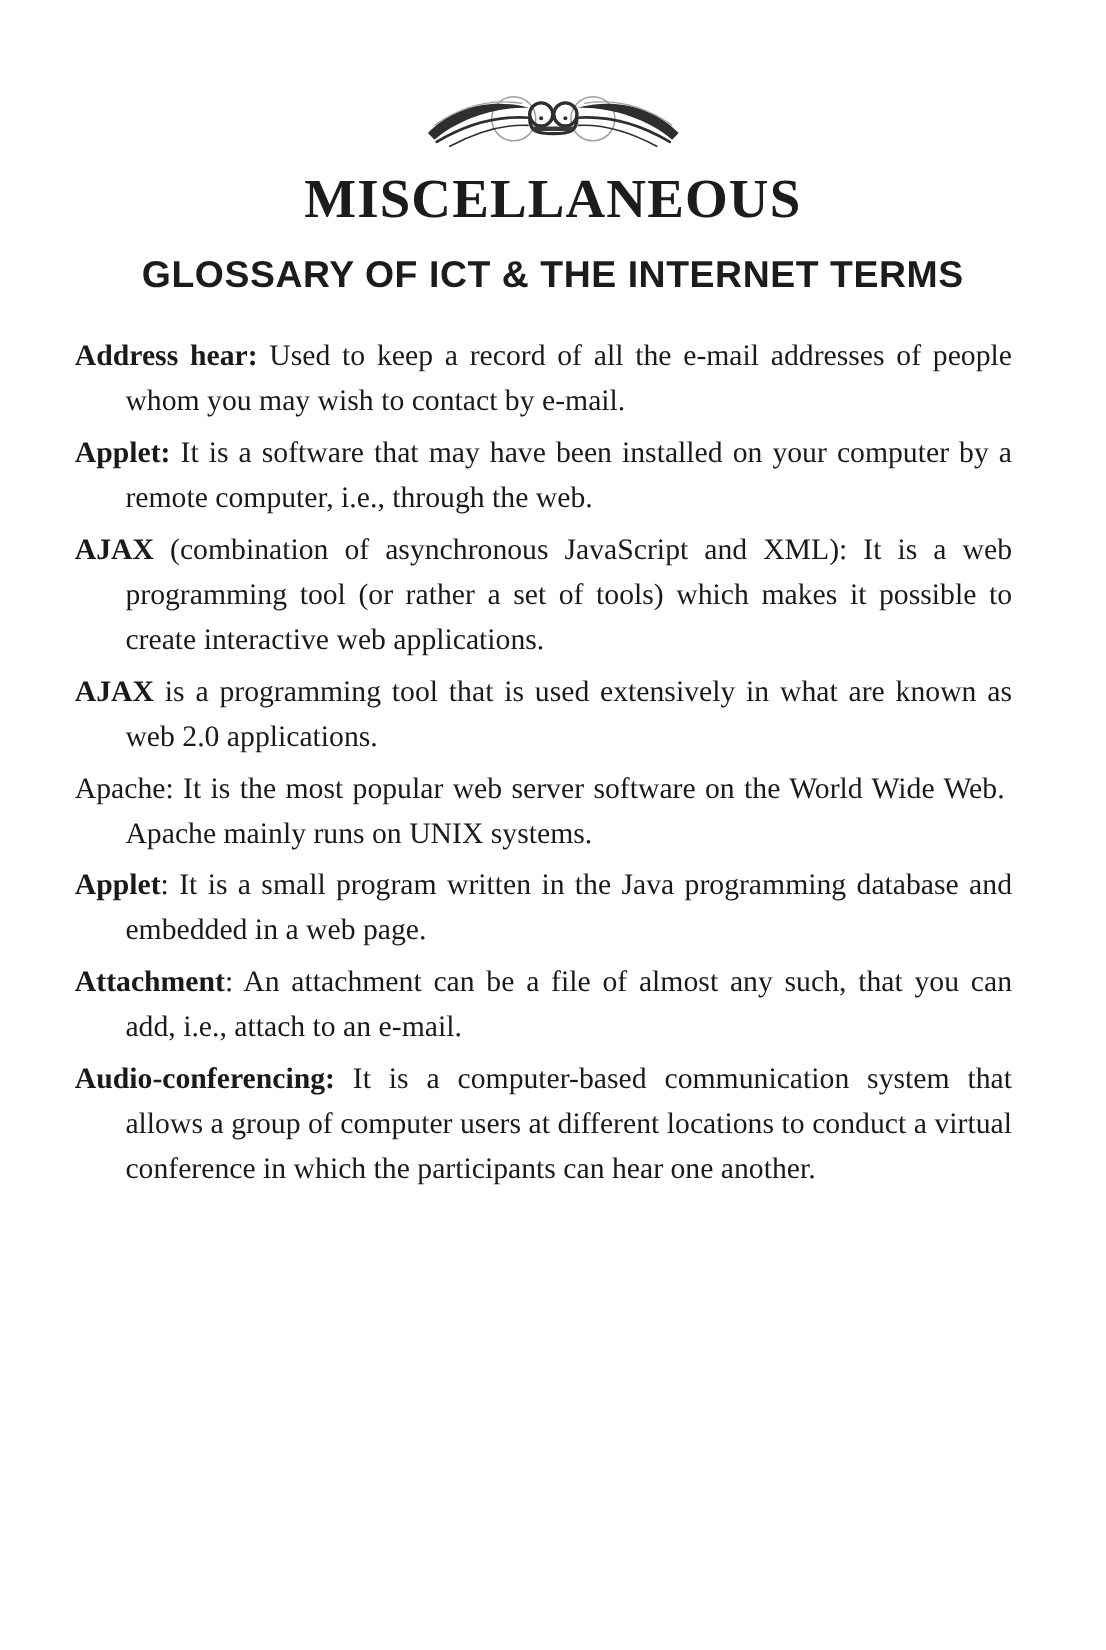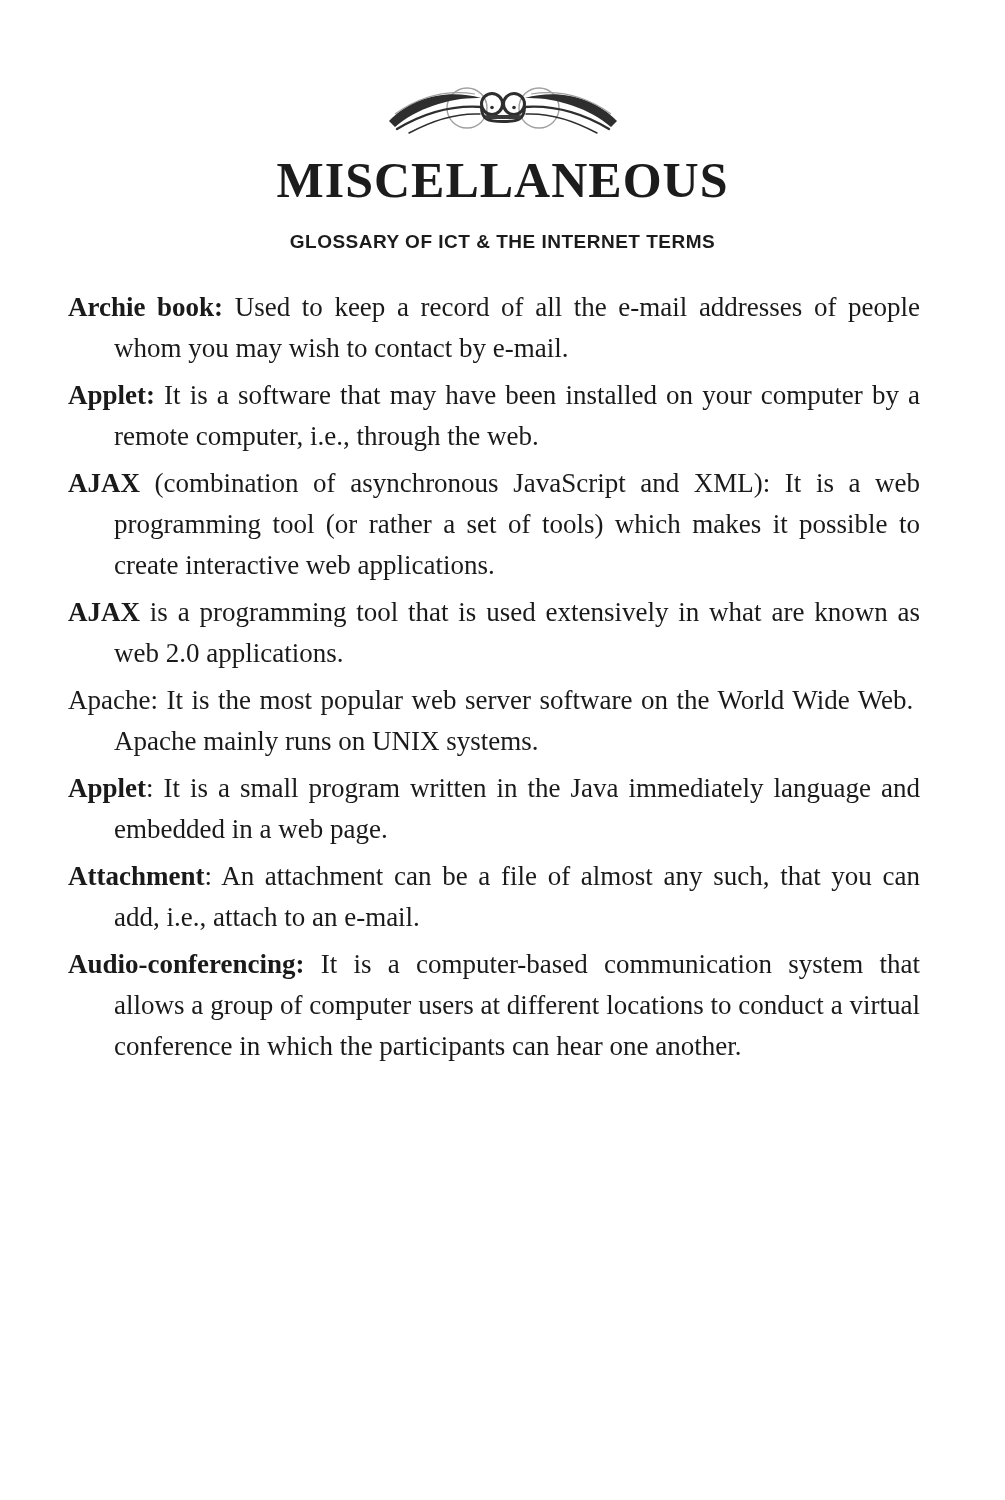--- a/index.html
+++ b/index.html
@@ -31,21 +31,21 @@
     font-size: 50px;
     line-height: 1.12;
     letter-spacing: 1px;
     color: #1c1c1c;
   }
   .subtitle {
     margin: 24px 0 0 0;
     text-align: center;
     font-family: "Liberation Sans", sans-serif;
     font-weight: 700;
-    font-size: 19px;
+    font-size: 34px;
     line-height: 1.1;
     letter-spacing: 0.5px;
     color: #1c1c1c;
   }
   .glossary {
     margin: 34px 85px 0 68px; 
   }
   .entry {
     margin: 0 0 6px 0;
     padding-left: 46px;      
@@ -93,23 +93,23 @@
       <use href="#wing" transform="translate(232,0) scale(-1,1)"></use>
       <use href="#scroll-center" transform="translate(0,0)"></use>
     </svg>
   </div>
 
   <h1 class="title">MISCELLANEOUS</h1>
 
   <h2 class="subtitle">GLOSSARY OF ICT &amp; THE INTERNET TERMS</h2>
 
   <main class="glossary">
-    <p class="entry"><b class="term">Archie book:</b><span> Used to keep a record of all the e-mail addresses of people whom you may wish to contact by e-mail.</span></p>
+    <p class="entry"><b class="term">Address hear:</b><span> Used to keep a record of all the e-mail addresses of people whom you may wish to contact by e-mail.</span></p>
     <p class="entry"><b class="term">Applet:</b><span> It is a software that may have been installed on your computer by a remote computer, i.e., through the web.</span></p>
     <p class="entry"><b class="term">AJAX</b><span> (combination of asynchronous JavaScript and XML): It is a web programming tool (or rather a set of tools) which makes it possible to create interactive web applications.</span></p>
     <p class="entry"><b class="term">AJAX</b><span> is a programming tool that is used extensively in what are known as web 2.0 applications.</span></p>
     <p class="entry"><b class="term"></b><span>Apache: It is the most popular web server software on the World Wide Web.&nbsp; Apache mainly runs on UNIX systems.</span></p>
-    <p class="entry"><b class="term">Applet</b><span>: It is a small program written in the Java immediately language and embedded in a web page.</span></p>
+    <p class="entry"><b class="term">Applet</b><span>: It is a small program written in the Java programming database and embedded in a web page.</span></p>
     <p class="entry"><b class="term">Attachment</b><span>: An attachment can be a file of almost any such, that you can add, i.e., attach to an e-mail.</span></p>
     <p class="entry"><b class="term">Audio-conferencing:</b><span> It is a computer-based communication system that allows a group of computer users at different locations to conduct a virtual conference in which the participants can hear one another.</span></p>
   </main>
 
 </div>
 
 </body></html>

